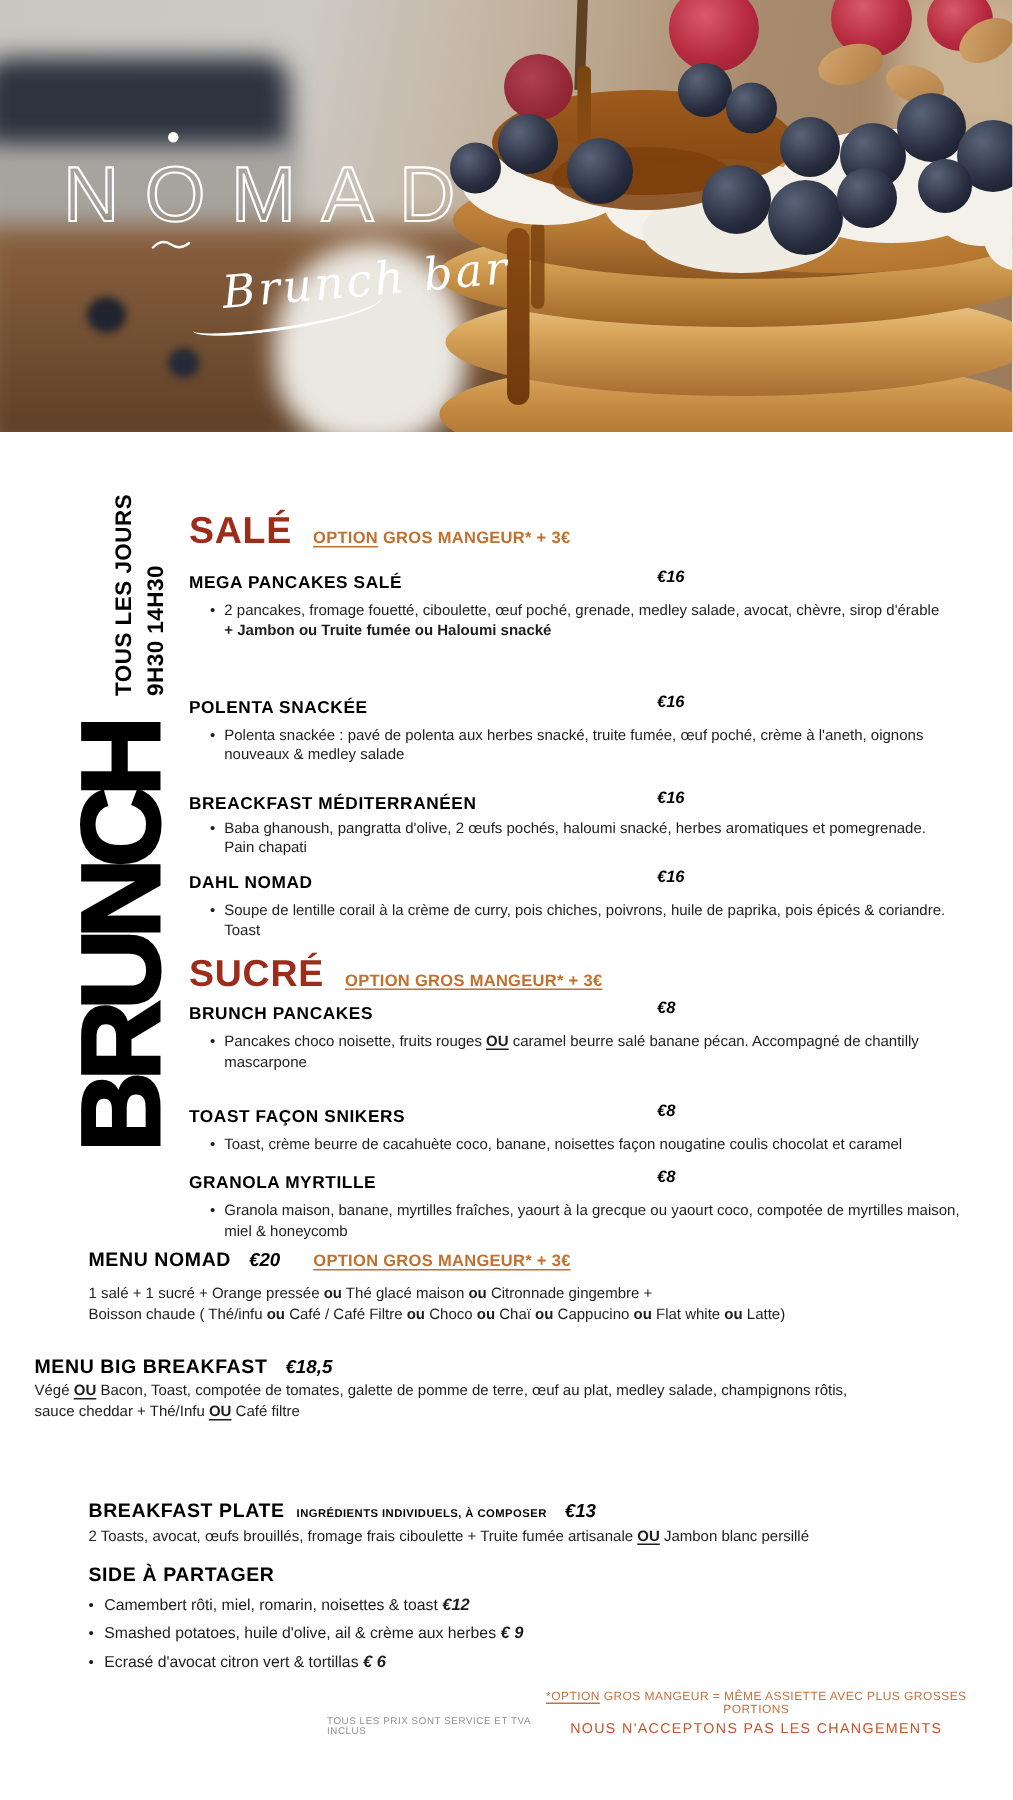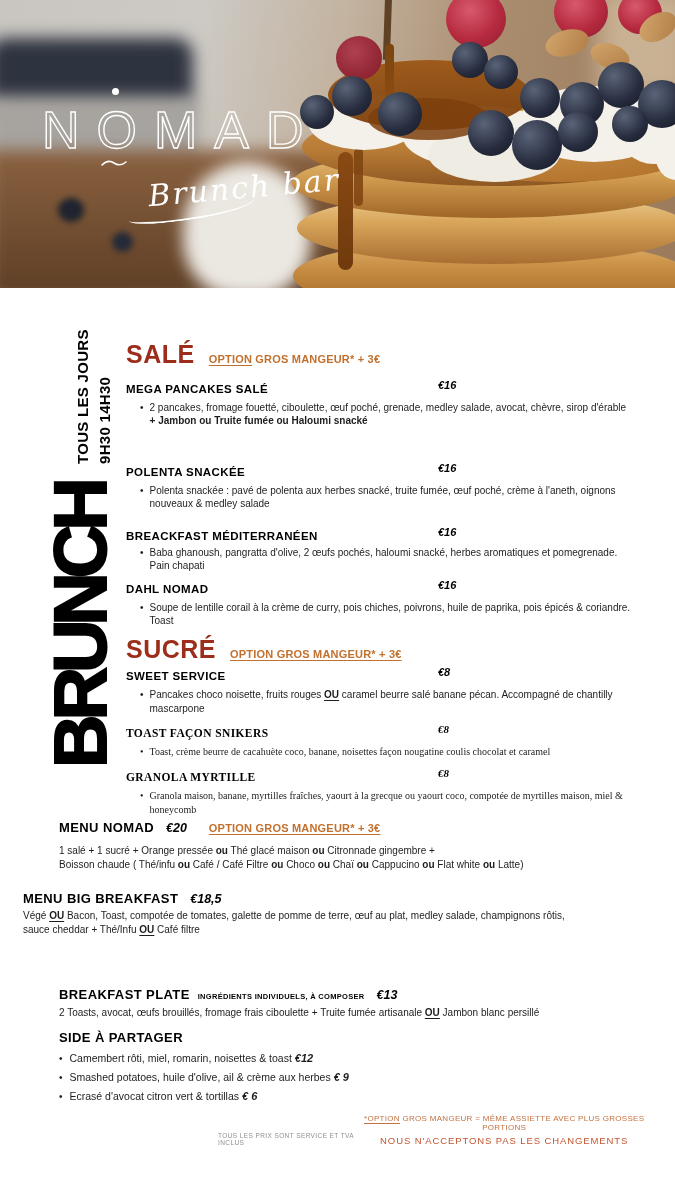--- a/index.html
+++ b/index.html
@@ -78,22 +78,22 @@
   .desc-text b{font-weight:700;}
   b.u{text-decoration:underline;text-underline-offset:2px;}
 
   .mt-sale{margin-top:52px;}
   .i-mega{margin-top:10px;} .i-mega .desc-row{margin-top:4px;}
   .i-polenta{margin-top:34px;} .i-polenta .desc-row{margin-top:4px;}
   .i-breack{margin-top:16px;} .i-breack .desc-row{margin-top:2px;}
   .i-dahl{margin-top:6px;} .i-dahl .desc-row{margin-top:4px;}
   .mt-sucre{margin-top:8px;}
   .i-sweet{margin-top:2px;} .i-sweet .desc-row{margin-top:4px;}
-  .i-toast{margin-top:8px;font-family:Liberation Serif, serif;} .i-toast .desc-row{margin-top:4px;}
-  .i-granola{margin-top:9px;font-family:Liberation Serif, serif;} .i-granola .desc-row{margin-top:4px;}
+  .i-toast{margin-top:20px;} .i-toast .desc-row{margin-top:4px;}
+  .i-granola{margin-top:9px;} .i-granola .desc-row{margin-top:4px;}
 
   .block{margin-left:59px;}
   .block-head{display:flex;align-items:baseline;}
   .block-title{font-size:13px;font-weight:700;letter-spacing:.4px;color:#000;margin:0;}
   .block-price{font-size:12.5px;font-weight:700;font-style:italic;margin-left:12px;color:#000;}
   .block-option{font-size:11px;font-weight:700;color:var(--option-orange,#c2702e);margin-left:22px;letter-spacing:.2px;}
   .block-desc{font-size:10px;line-height:1.4;width:606px;color:var(--text-black,#1d1d1d);}
   .b-nomad{margin-top:4px;} .b-nomad .block-desc{margin-top:9px;}
   .b-big{margin-top:19px;margin-left:23px;} .b-big .block-desc{margin-top:3px;}
   .b-plate{margin-top:15px;} .b-plate .block-desc{margin-top:4px;}
@@ -233,21 +233,21 @@
   </section>
 
   <section class="sec mt-sucre">
     <div class="sec-head">
       <h2 class="section-title">SUCRÉ</h2>
       <span class="option-text u-line">OPTION GROS MANGEUR* + 3€</span>
     </div>
 
     <div class="item i-sweet">
       <div class="item-head">
-        <h3 class="item-name">SWEET SERVICE</h3>
+        <h3 class="item-name">BRUNCH PANCAKES</h3>
         <span class="item-price">€8</span>
       </div>
       <div class="desc-row">
           <span class="bullet">•</span>
           <span class="desc-text">Pancakes choco noisette, fruits rouges <b class="u">OU</b> caramel beurre salé banane pécan. Accompagné de chantilly mascarpone</span>
         </div>
     </div>
 
     <div class="item i-toast">
       <div class="item-head">

